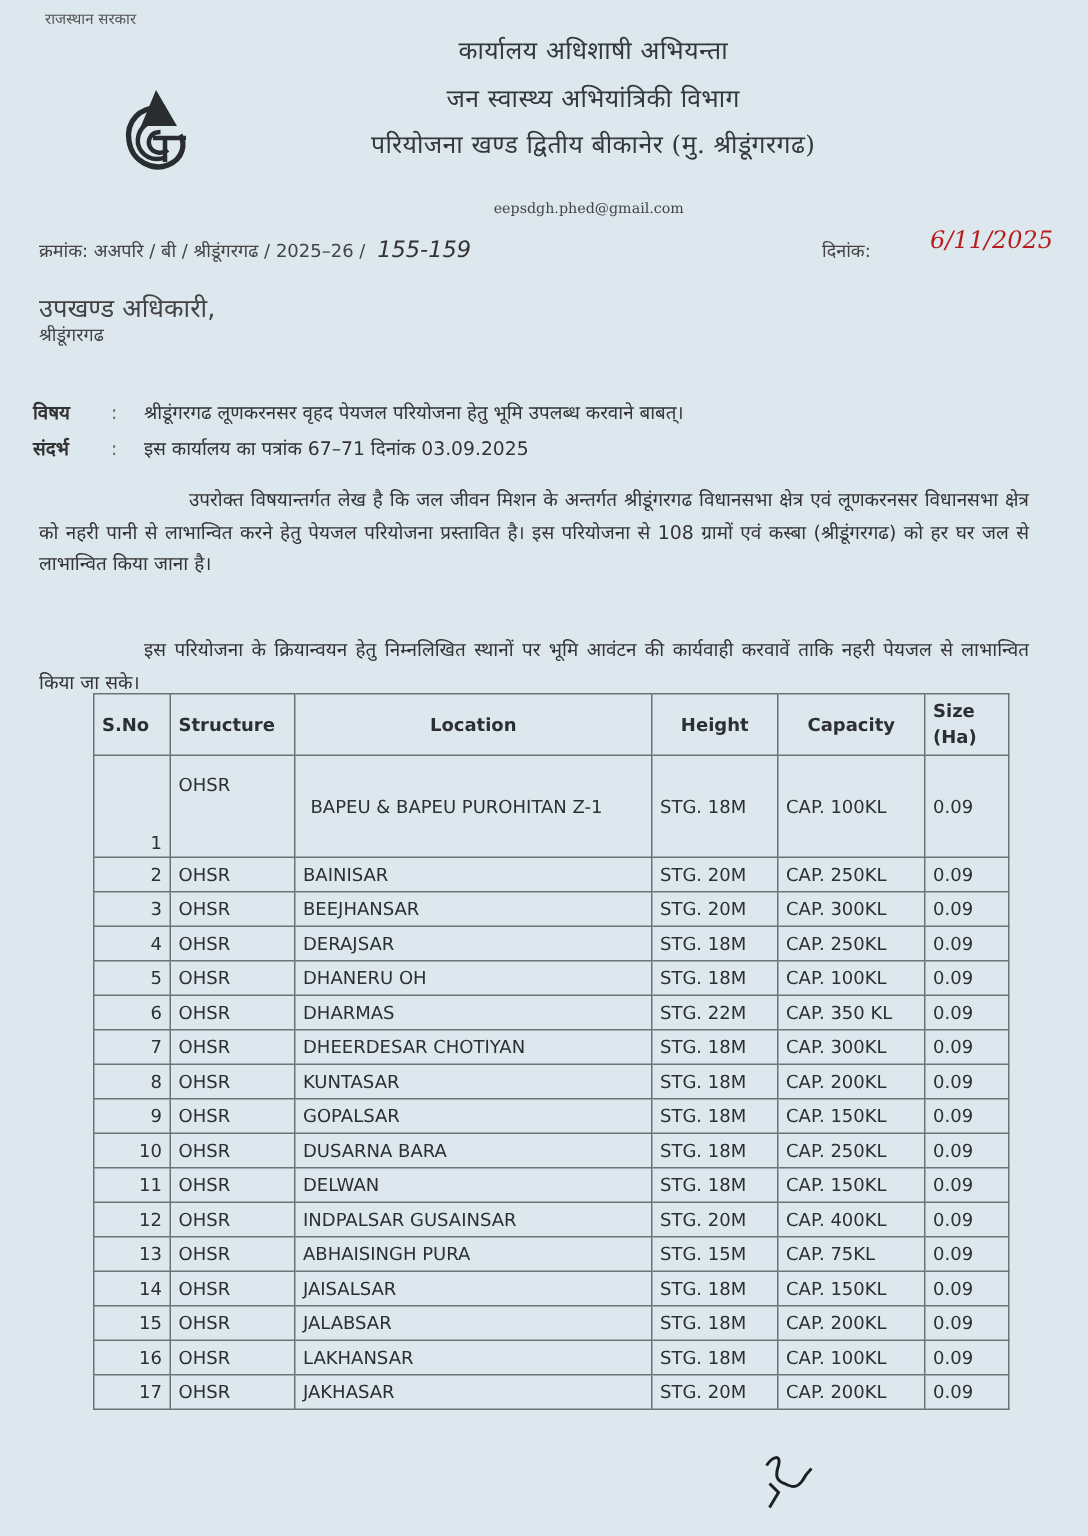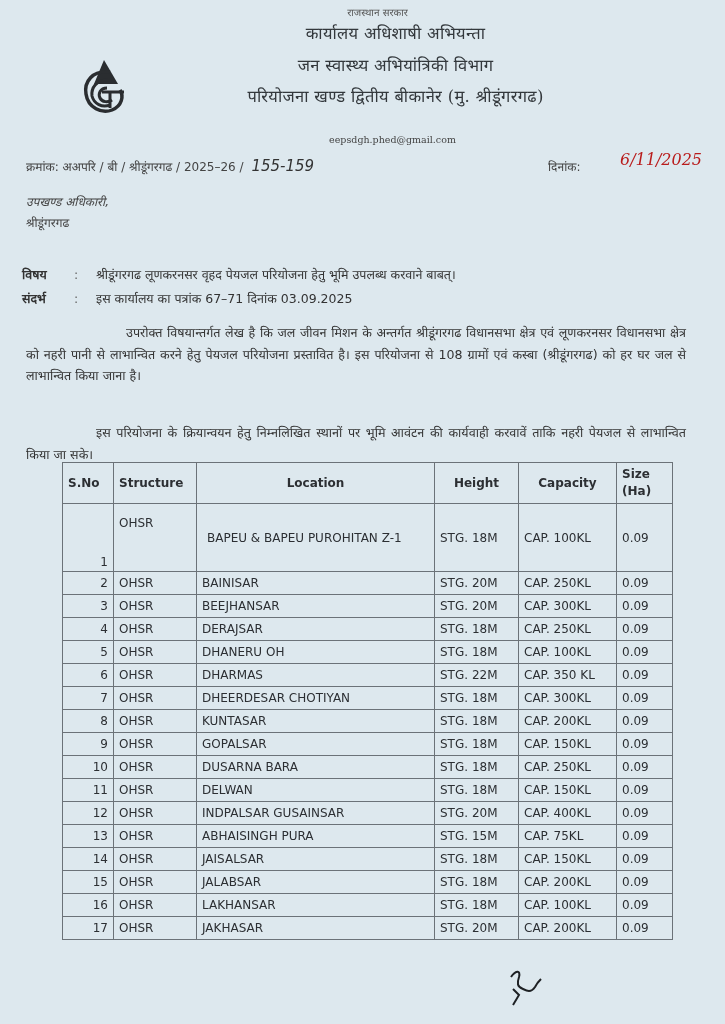--- a/index.html
+++ b/index.html
@@ -4,32 +4,32 @@
   <style>
     html, body { margin: 0; padding: 0; }
     body {
       width: 725px; height: 1024px; overflow: hidden;
       background: #dde8ee;
       position: relative;
       font-family: "DejaVu Sans", sans-serif;
       color: #2b2f33;
     }
     .abs { position: absolute; }
-    .sarkar { top: 5px; left: 0; width: 725px; text-align: center; font-family: "DejaVu Serif", serif; font-size: 10px; color: #555; padding-left: 30px; box-sizing: border-box; }
+    .sarkar { top: 5px; left: 0; width: 725px; text-align: left; font-family: "DejaVu Serif", serif; font-size: 10px; color: #555; padding-left: 30px; box-sizing: border-box; }
     .hdr { left: 0; width: 725px; text-align: center; font-family: "DejaVu Serif", serif; font-size: 16.5px; color: #33383c; padding-left: 66px; box-sizing: border-box; letter-spacing: 0.3px; }
     .hdr1 { top: 21px; }
     .hdr2 { top: 53px; }
     .hdr3 { top: 84px; }
     .email { top: 134px; left: 0; width: 725px; text-align: center; font-family: "DejaVu Serif", serif; font-size: 9.5px; color: #444; padding-left: 60px; box-sizing: border-box; }
     .logo { top: 58px; left: 80px; width: 50px; height: 60px; }
     .ref-line { top: 157px; left: 26px; font-size: 12px; color: #444; }
     .ref-line .hand { font-family: "DejaVu Sans", sans-serif; font-size: 15px; color: #333; margin-left: 4px; font-style: italic; }
     .date-label { top: 158px; left: 548px; font-size: 12px; color: #444; }
     .date-val { top: 150px; left: 620px; font-size: 16px; font-style: italic; color: #b91c1c; font-family: "DejaVu Serif", serif; }
-    .addr1 { top: 193px; left: 26px; font-size: 12px; color: #444; font-style: italic; }
+    .addr1 { top: 193px; left: 26px; font-size: 17px; color: #444; }
     .addr2 { top: 214px; left: 26px; font-size: 12px; color: #444; }
     .subj-row { left: 22px; font-size: 12.5px; color: #333; }
     .subj-row .lbl { display: inline-block; width: 52px; font-weight: bold; }
     .subj-row .colon { display: inline-block; width: 22px; color: #666; }
     .s1 { top: 266px; }
     .s2 { top: 290px; }
     .para { left: 26px; width: 660px; font-size: 12.6px; line-height: 21.5px; color: #333; text-align: justify; text-align-last: left; }
     .p1 { top: 322px; text-indent: 100px; }
     .p2 { top: 422px; text-indent: 70px; }
 

